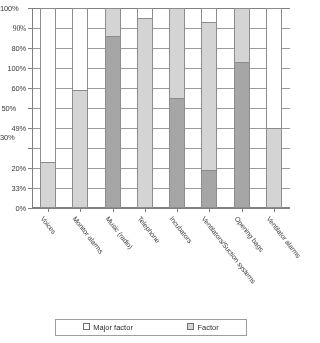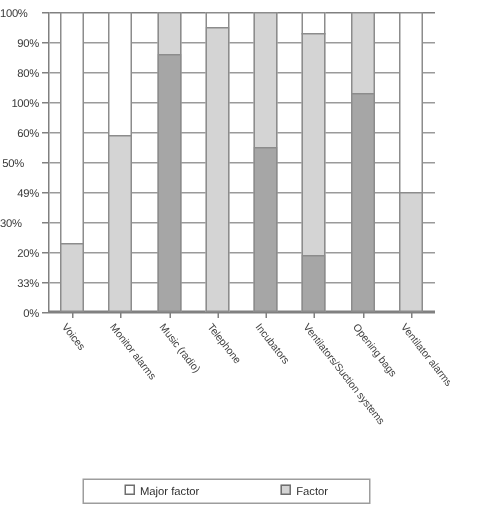--- a/index.html
+++ b/index.html
@@ -123,33 +123,33 @@
     </div>
 
   <div id="y-axis">
       <div class="y-tick" style="top: 208px;"></div>
       <div class="y-label" style="left: 0px; width: 26px; top: 204px;">0%</div>
       <div class="y-tick" style="top: 188px;"></div>
       <div class="y-label" style="left: 0px; width: 26px; top: 184px;">33%</div>
       <div class="y-tick" style="top: 168px;"></div>
       <div class="y-label" style="left: 0px; width: 26px; top: 164px;">20%</div>
       <div class="y-tick" style="top: 148px;"></div>
-      <div class="y-label" style="left: 0px; width: 14px; top: 144px;">30%</div>
+      <div class="y-label" style="left: 0px; width: 14px; top: 133px;">30%</div>
       <div class="y-tick" style="top: 128px;"></div>
       <div class="y-label" style="left: 0px; width: 26px; top: 124px;">49%</div>
       <div class="y-tick" style="top: 108px;"></div>
       <div class="y-label" style="left: 0px; width: 16px; top: 104px;">50%</div>
       <div class="y-tick" style="top: 88px;"></div>
       <div class="y-label" style="left: 0px; width: 26px; top: 84px; text-align: right;">60%</div>
       <div class="y-tick" style="top: 68px;"></div>
       <div class="y-label" style="left: 0px; width: 26px; top: 64px;">100%</div>
       <div class="y-tick" style="top: 48px;"></div>
       <div class="y-label" style="left: 0px; width: 26px; top: 44px;">80%</div>
       <div class="y-tick" style="top: 28px;"></div>
-      <div class="y-label" style="left: 0px; width: 26px; top: 24px;">90%</div>
+      <div class="y-label" style="left: 0px; width: 26px; top: 24px; font-family: Liberation Serif, serif;">90%</div>
       <div class="y-tick" style="top: 8px;"></div>
       <div class="y-label" style="left: 0px; width: 18px; top: 4px;">100%</div>
     </div>
   <div id="bars-layer" class="bars">
       <div class="bar" style="left: 8.125px; width: 16px;">
         <div class="seg major" style="height: 154px;"></div>
         <div class="seg factor last" style="height: 46px;"></div>
       </div>
       <div class="bar" style="left: 40.375px; width: 16px;">
         <div class="seg major" style="height: 82px;"></div>

